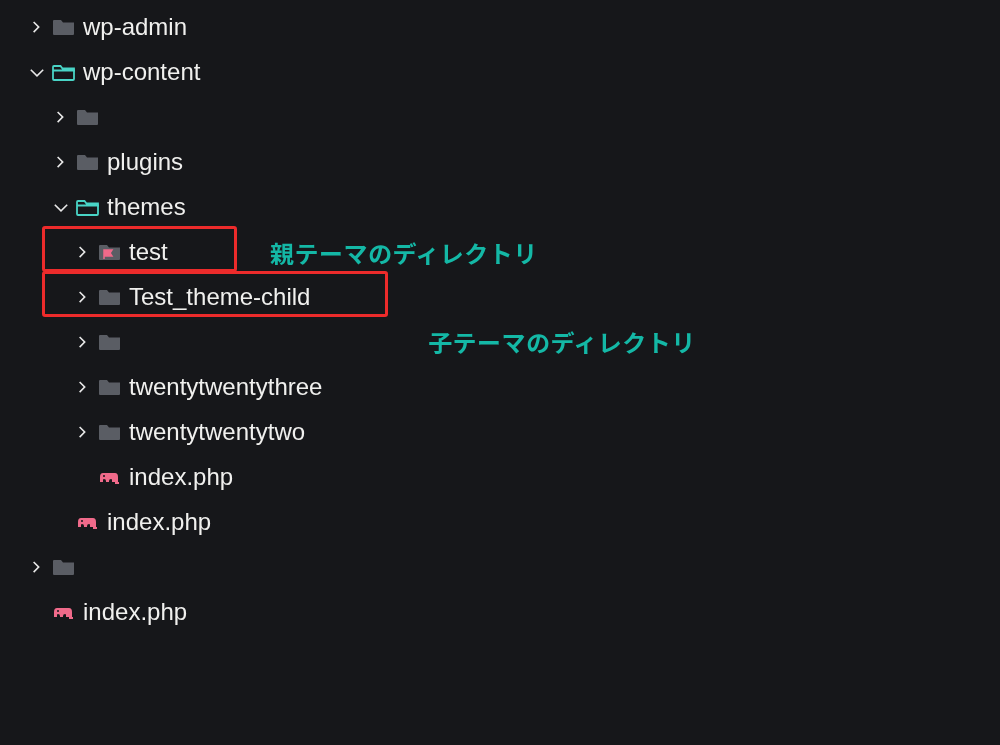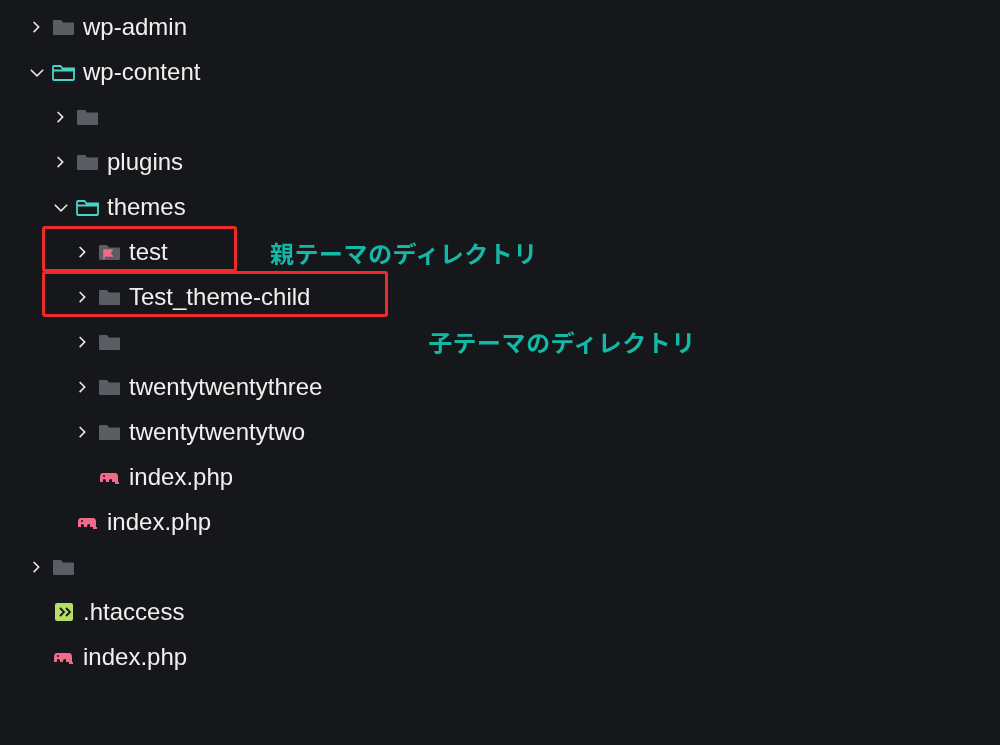--- a/index.html
+++ b/index.html
@@ -270,29 +270,20 @@
           <use href="#chev-right"></use>
         </svg>
       </span>
     <span class="icon">
         <svg class="folder-closed">
           <use href="#folder-solid"></use>
         </svg>
       </span>
   </div>
 
-  <div class="row">
-    <span class="indent" style="width:52px"></span>
-    <span class="icon">
-        <svg class="git-icon">
-          <use href="#git-file"></use>
-        </svg>
-      </span>
-    <span class="label">.htaccess</span>
-  </div>
 
   <div class="row">
     <span class="indent" style="width:52px"></span>
     <span class="icon">
         <svg class="php-icon">
           <use href="#php-elephant"></use>
         </svg>
       </span>
     <span class="label">index.php</span>
   </div>

